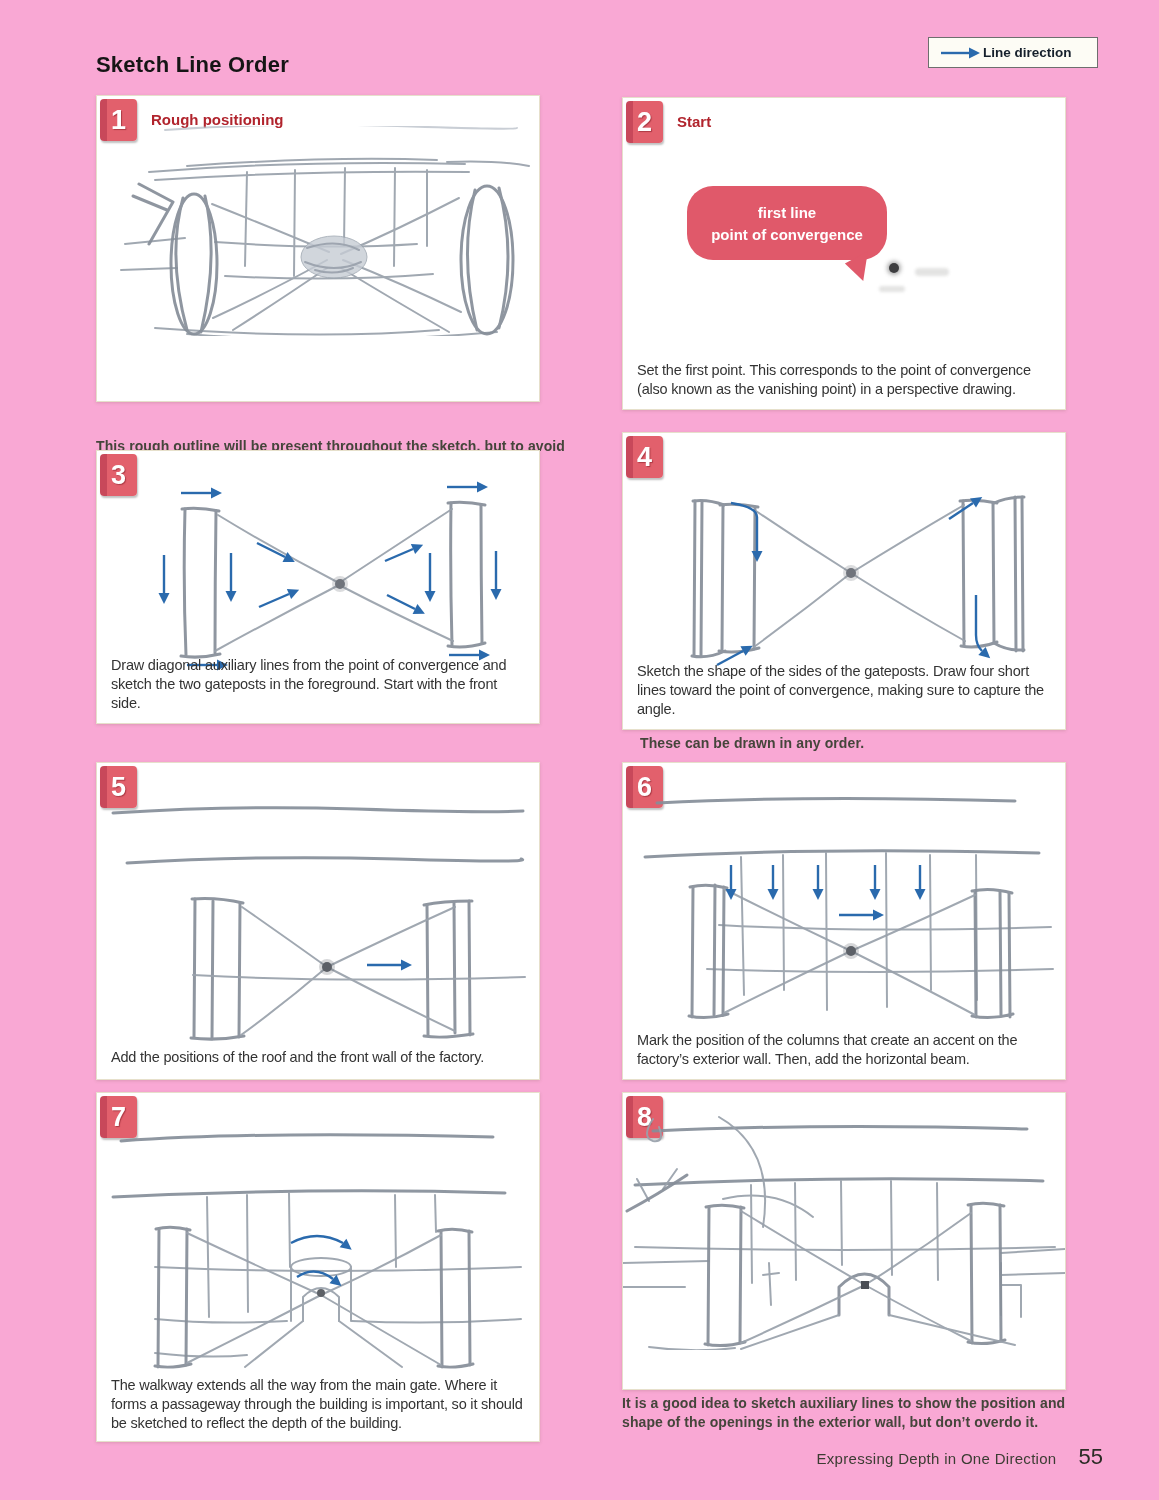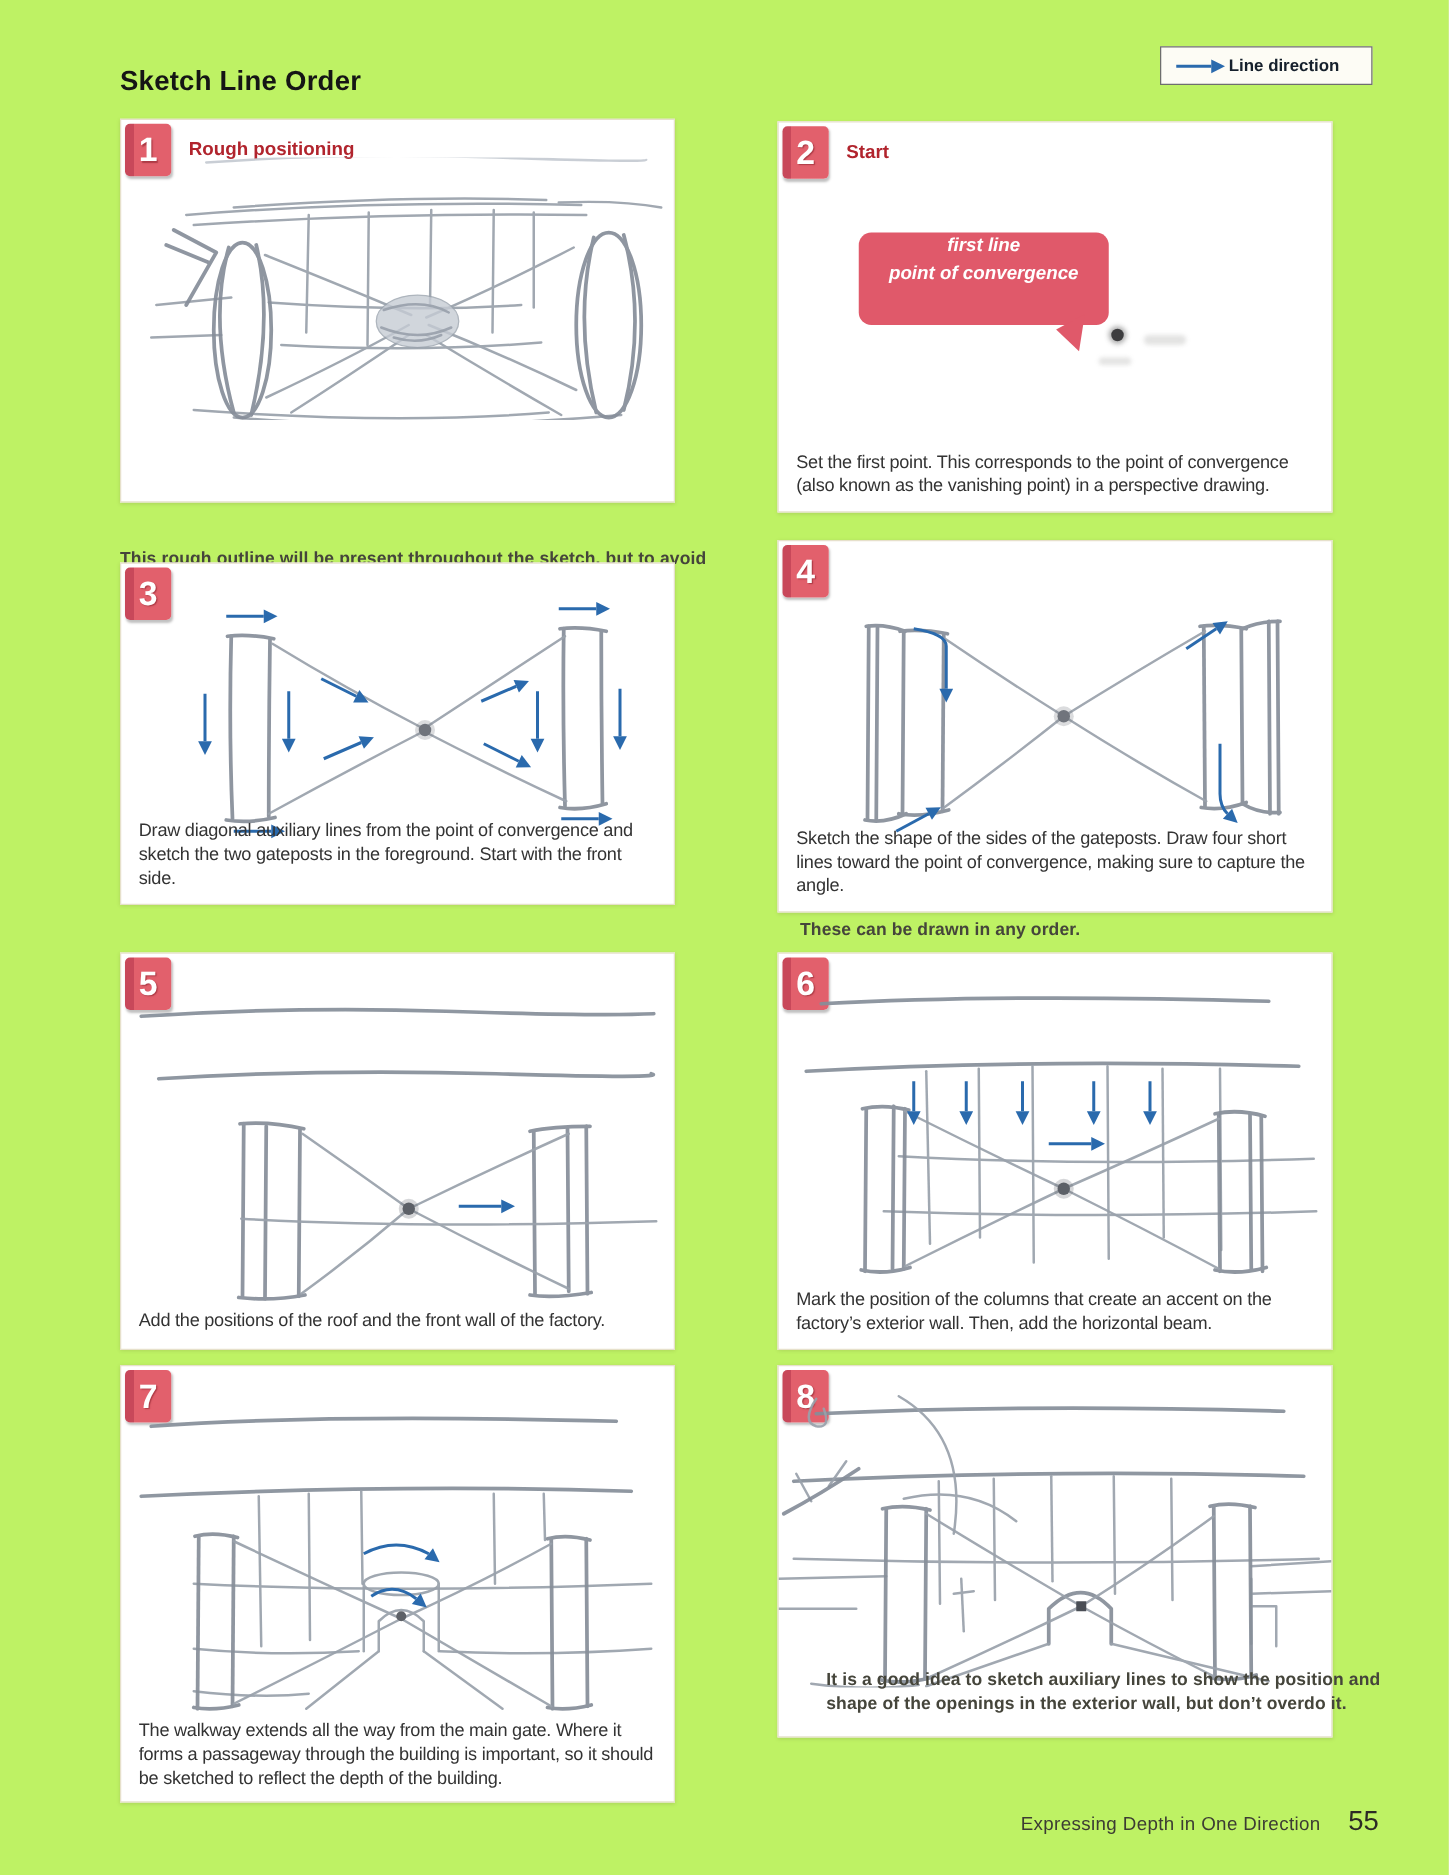--- a/index.html
+++ b/index.html
@@ -1,37 +1,37 @@
 <!DOCTYPE html>
 <html><head>
 <meta charset="utf-8">
 <style>
   html,body{margin:0;padding:0;}
   body{font-family:"Liberation Sans", sans-serif; background:#e9e3cd;}
-  .page{position:relative; width:1159px; height:1500px; background:#bef264; overflow:hidden;}
+  .page{position:relative; width:1159px; height:1500px; background:#f9a8d4; overflow:hidden;}
 
   .page-title{position:absolute; left:96px; top:52px; margin:0; font-size:22px; font-weight:700; color:#151515; letter-spacing:0.2px;}
 
   .legend{position:absolute; left:928px; top:37px; width:170px; height:31px; background:#fdfcf5; border:1.5px solid #6e6e6e; display:flex; align-items:center; box-sizing:border-box; padding-left:8px;}
   .legend-label{font-size:13.5px; font-weight:700; color:#16202c; }
 
   .panel{position:absolute; background:#ffffff; border:1px solid #e6e0cb; box-shadow:0 1px 3px rgba(90,80,50,.18);}
   .badge{position:absolute; left:3px; top:3px; width:37px; height:42px; background:linear-gradient(90deg,#c8485a 0px,#c8485a 7px,#e2606c 7px); border-radius:4px; color:#ffffff; font-weight:700; font-size:27px; display:flex; align-items:center; justify-content:center; box-shadow:1px 2px 2px rgba(0,0,0,.25); text-shadow:1px 1px 1px rgba(120,20,30,.5);}
   .step-label{position:absolute; left:54px; top:15px; color:#b1242d; font-weight:700; font-size:15px;}
   .caption{position:absolute; left:14px; right:12px; font-size:14.5px; line-height:1.32; color:#333333; letter-spacing:-0.2px;}
   .note{position:absolute; font-size:14px; font-weight:700; line-height:1.35; color:#45453b; letter-spacing:0.1px;}
 
   .sketch{position:absolute; left:0; }
   svg .p{stroke:#99a1ab;stroke-width:2;fill:none;stroke-linecap:round;stroke-linejoin:round;opacity:.92}
   svg .p2{stroke:#868e99;stroke-width:3;fill:none;stroke-linecap:round;stroke-linejoin:round;opacity:.92}
   svg .pl{stroke:#bcc2ca;stroke-width:2;fill:none;stroke-linecap:round;opacity:.8}
   svg .b{stroke:#2a6aad;stroke-width:2.4;fill:none;stroke-linecap:butt}
   svg .bh{fill:#2a6aad;stroke:none}
 
-  .bubble{position:absolute; left:64px; top:88px; width:200px; height:74px; background:#e0596a; border-radius:10px; color:#fff; font-weight:700; font-size:15px; text-align:center; box-sizing:border-box; padding-top:0; line-height:1.45;font-style:italic;}
+  .bubble{position:absolute; left:64px; top:88px; width:200px; height:74px; background:#e0596a; border-radius:26px; color:#fff; font-weight:700; font-size:15px; text-align:center; box-sizing:border-box; padding-top:16px; line-height:1.45;}
   .bubble-tail{position:absolute; left:162px; top:70px; width:0; height:0; border-top:24px solid #e0596a; border-right:18px solid transparent; border-left:8px solid transparent; transform:rotate(-28deg);}
   .vp-dot{position:absolute; left:266px; top:165px; width:10px; height:10px; border-radius:50%; background:#3d3d3f; box-shadow:0 0 4px 2px rgba(70,70,70,.45);}
   .smudge{position:absolute; background:#c2c2c0; opacity:.45; border-radius:4px; filter:blur(1.5px);}
 
   .footer{position:absolute; right:56px; top:1444px; display:flex; align-items:baseline;}
   .footer-section{font-size:15px; color:#3c3c33; letter-spacing:0.3px;}
   .footer-page{font-size:22px; color:#2b2b25; margin-left:22px;}
 </style>
 </head>
 <body>
@@ -390,20 +390,20 @@
         <path d="M118,96 Q180,134 242,170"></path>
           <path d="M242,170 Q296,136 348,98"></path>
         <path d="M118,228 Q180,200 242,170"></path>
           <path d="M242,170 Q296,200 348,226"></path>
         <path d="M216,200 L118,234"></path>
           <path d="M266,200 L392,230"></path>
       </g>
       <rect x="238" y="166" width="8" height="8" fill="#4a4e55"></rect>
     </svg>
   </div>
-  <div class="note" style="left:622px;top:1334px;width:452px;margin-left:39px;">It is a good idea to sketch auxiliary lines to show the position and shape of the openings in the exterior wall, but don’t overdo it.</div>
+  <div class="note" style="left:622px;top:1394px;width:452px;">It is a good idea to sketch auxiliary lines to show the position and shape of the openings in the exterior wall, but don’t overdo it.</div>
 
   <div class="footer">
     <span class="footer-section">Expressing Depth in One Direction</span>
     <span class="footer-page">55</span>
   </div>
 
 </div>
 
 </body></html>

